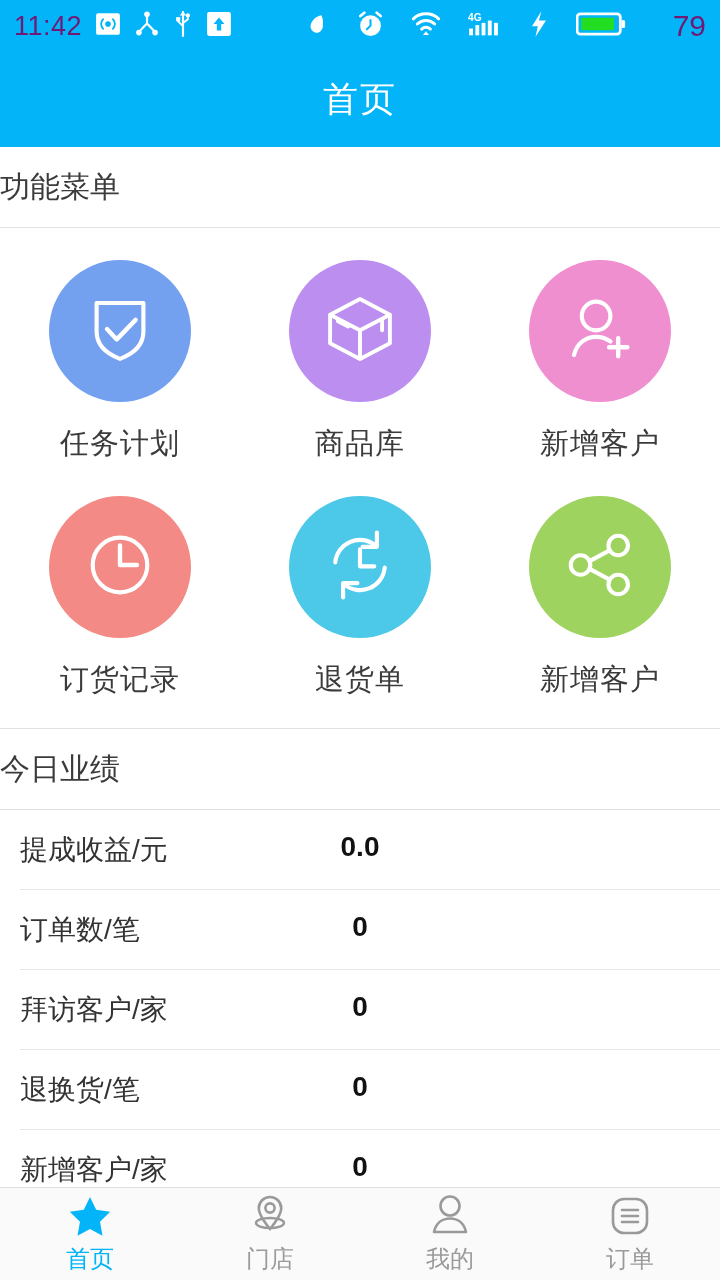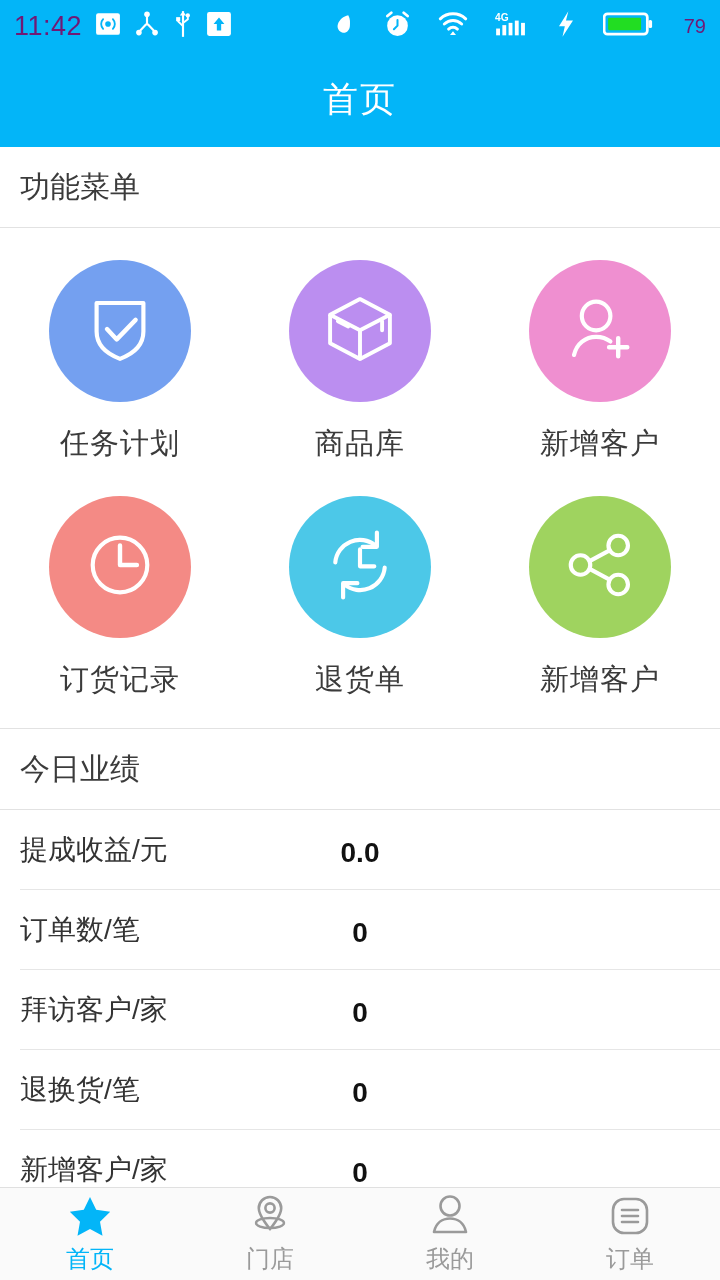--- a/index.html
+++ b/index.html
@@ -12,34 +12,34 @@
   #app{ position:relative; width:720px; height:1280px; background:#fff; }
 
   
   .statusbar{
     height:52px; background:#03b5f8; color:#701a75;
     display:flex; align-items:center; padding:0 14px;
   }
   .sb-left{ display:flex; align-items:center; gap:13px; }
   .sb-time{ font-size:27px; letter-spacing:.5px; font-weight:400; }
   .sb-right{ margin-left:auto; display:flex; align-items:center; gap:27px; }
-  .sb-batt-num{ font-size:20px; margin-left:4px; }
+  .sb-batt-num{ font-size:30px; margin-left:20px; }
   .ic{ display:block; }
 
   
   .titlebar{
     height:95px; background:#03b5f8; color:#fff;
     display:flex; align-items:center; justify-content:center;
   }
   .titlebar span{ font-size:35px; letter-spacing:2px; }
 
   
   .section-head{
     height:80px; display:flex; align-items:center;
-    padding-left:20px; background:#fff;
+    background:#fff;
   }
   .section-head span{ font-size:30px; color:#3b3b3b; }
   .hr{ height:1px; background:#e2e2e2; width:100%; }
   .hr-inset{ height:1px; background:#e6e6e6; margin-left:20px; }
 
   
   .grid{ padding:18px 0 10px; background:#fff; }
   .grid-row{ display:flex; }
   .grid-cell{
     flex:1; display:flex; flex-direction:column;
@@ -56,21 +56,21 @@
   
   .stat-row{
     height:79px; display:flex; align-items:center;
     padding-left:20px; padding-right:20px; background:#fff;
   }
   .stat-label{ font-size:28px; color:#333; }
   .stat-value{
     position:absolute; left:0; right:0; text-align:center;
     font-size:28px; color:#111; font-weight:bold; pointer-events:none;
   }
-  .stat-row-inner{ position:relative; width:100%; display:flex; align-items:flex-end; }
+  .stat-row-inner{ position:relative; width:100%; display:flex; align-items:flex-start; }
 
   
   .tabbar{
     position:absolute; left:0; bottom:0; width:720px; height:93px;
     background:#fafafa; border-top:1px solid #e0e0e0;
     display:flex;
   }
   .tab{
     flex:1; display:flex; flex-direction:column;
     align-items:center; justify-content:center; gap:6px;

